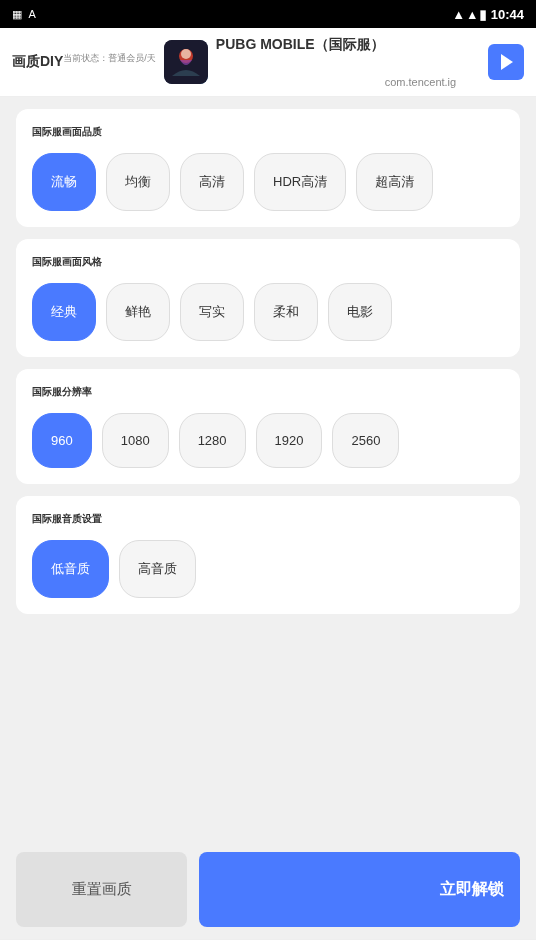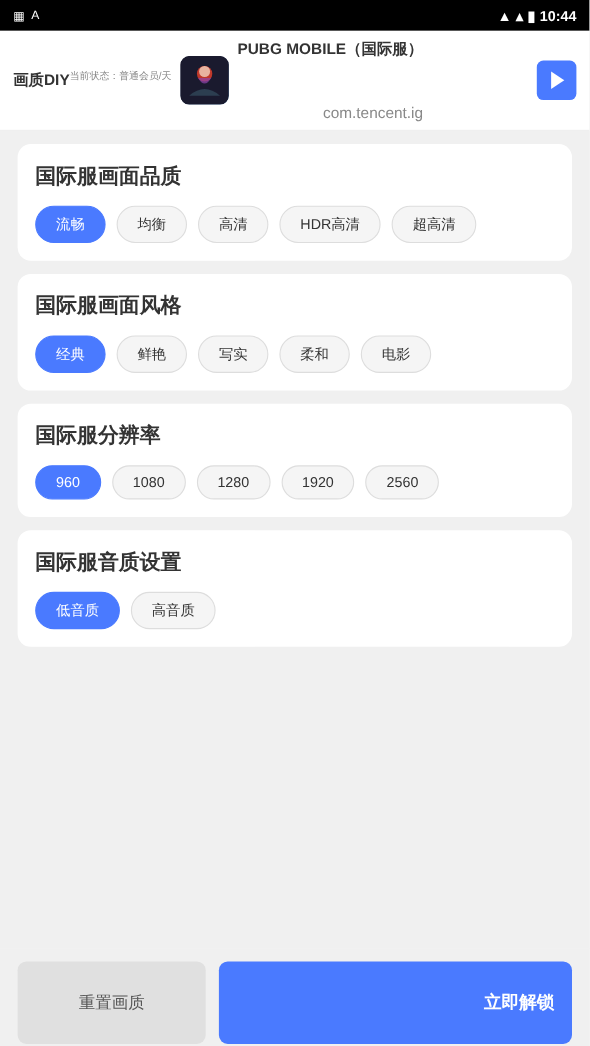--- a/index.html
+++ b/index.html
@@ -73,30 +73,29 @@
     }
     .game-icon-inner {
       width: 100%;
       height: 100%;
       display: flex;
       align-items: center;
       justify-content: center;
     }
     .game-info {
       display: flex;
-      flex-direction: column;
-      text-align: right;
+      flex-direction: row;
     }
     .game-name {
       font-size: 14px;
       font-weight: bold;
       color: #333;
     }
     .game-package {
-      font-size: 14px;
+      font-size: 11px;
       color: #888;
       margin-top: 40px;
     }
     .play-btn {
       width: 36px;
       height: 36px;
       background: #4a7aff;
       border-radius: 6px;
       display: flex;
       align-items: center;
@@ -123,32 +122,32 @@
     }
 
     
     .section {
       background: #fff;
       border-radius: 12px;
       padding: 16px;
       margin-bottom: 12px;
     }
     .section-title {
-      font-size: 19px;
+      font-size: 10px;
       font-weight: 600;
       color: #333;
       margin-bottom: 14px;
     }
     .options-row {
       display: flex;
       flex-wrap: wrap;
       gap: 10px;
     }
     .option-btn {
-      padding: 7px 18px;
+      padding: 19px 18px;
       border-radius: 20px;
       border: 1px solid #ddd;
       background: #f5f5f5;
       font-size: 13px;
       color: #333;
       cursor: pointer;
       font-family: inherit;
     }
     .option-btn.active {
       background: #4a7aff;

